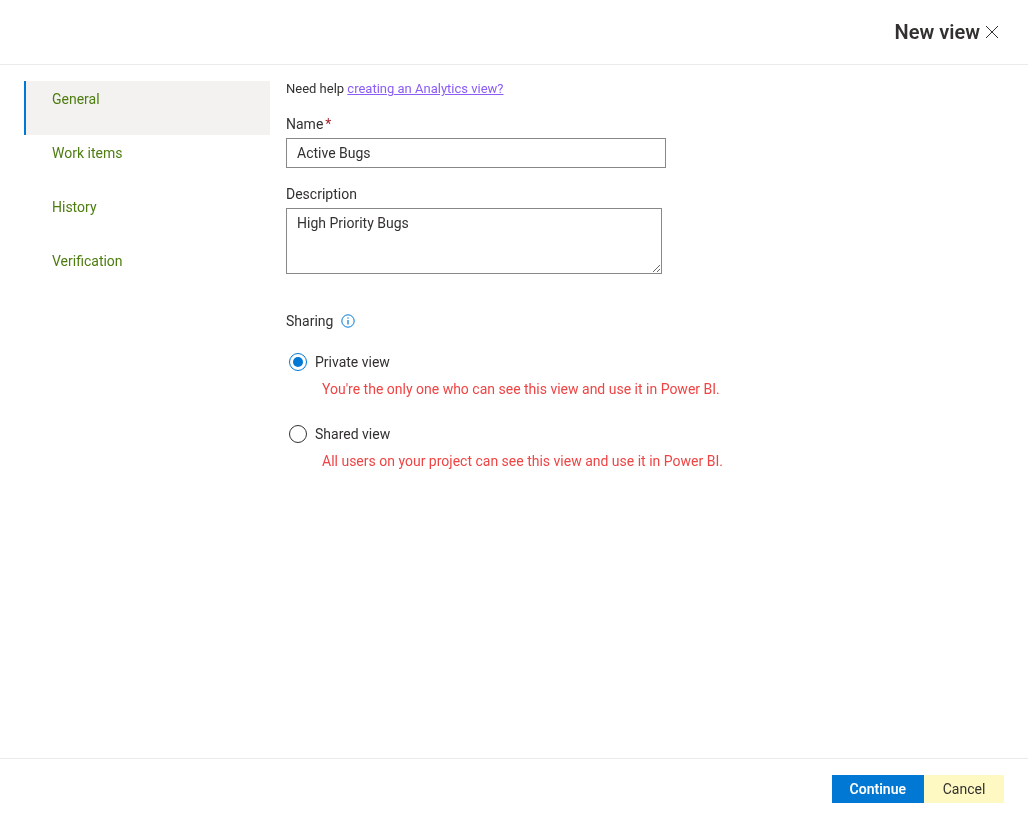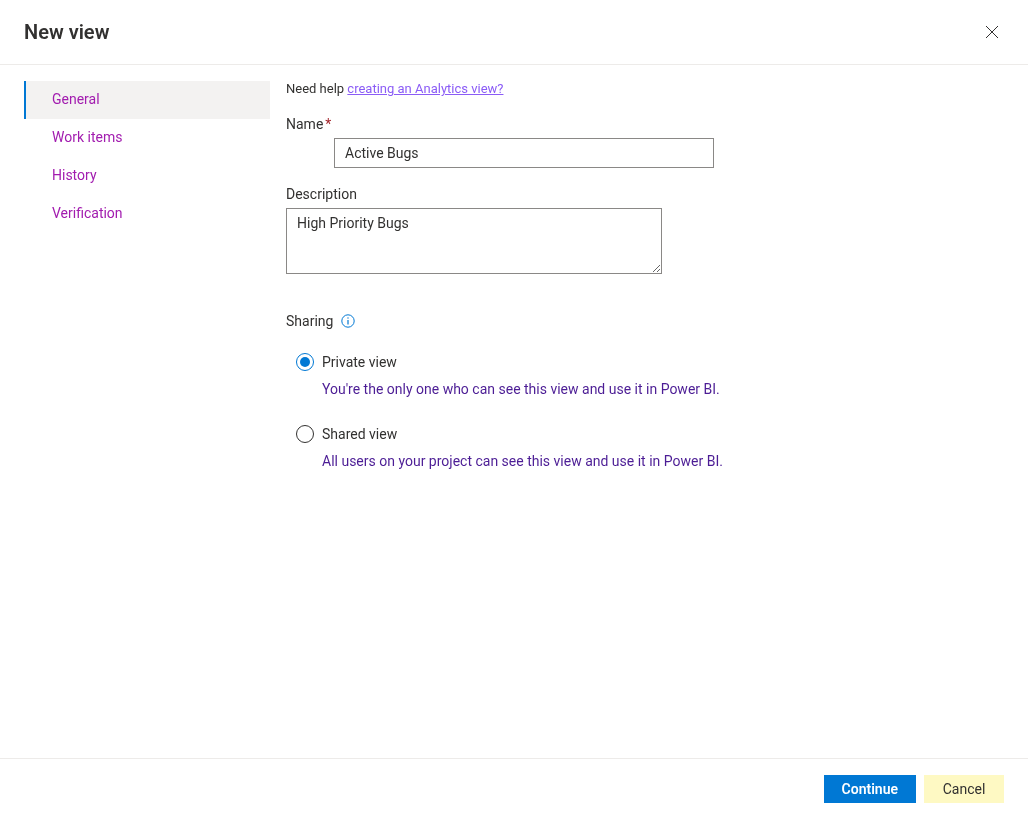--- a/index.html
+++ b/index.html
@@ -11,21 +11,21 @@
       font-family: "Segoe UI", -apple-system, BlinkMacSystemFont, Roboto, sans-serif;
       font-size: 14px;
       color: #323130;
       background: #fff;
       width: 1028px;
       height: 819px;
       position: relative;
     }
     .header {
       display: flex;
-      justify-content: space-between;
+      justify-content: flex-end;
       align-items: center;
       padding: 20px 24px 20px 24px;
       border-bottom: 1px solid #edebe9;
     }
     .header-title {
       font-size: 20px;
       font-weight: 600;
       color: #323130;
     }
     .close-btn {
@@ -45,24 +45,24 @@
     }
     .body {
       display: flex;
       padding-top: 16px;
     }
     .sidebar {
       width: 270px;
       padding-left: 24px;
     }
     .sidebar-item {
-      padding: 10px 16px 12px 28px;
-      cursor: pointer;
-      font-size: 14px;
-      color: #a21caf;
+      padding: 10px 16px 28px 28px;
+      cursor: pointer;
+      font-size: 14px;
+      color: #4d7c0f;
       position: relative;
     }
     .sidebar-item.active {
       background: #f3f2f1;
     }
     .sidebar-item.active::before {
       content: "";
       position: absolute;
       left: 0;
       top: 0;
@@ -104,21 +104,20 @@
       margin-left: 2px;
     }
     .text-input {
       width: 380px;
       padding: 6px 10px;
       border: 1px solid #8a8886;
       font-size: 14px;
       font-family: inherit;
       color: #323130;
       background: #fff;
-      margin-left: 48px;
     }
     .textarea-input {
       width: 376px;
       height: 66px;
       padding: 6px 10px;
       border: 1px solid #8a8886;
       font-size: 14px;
       font-family: inherit;
       color: #323130;
       background: #fff;
@@ -138,21 +137,21 @@
       align-items: center;
       justify-content: center;
     }
     .radio-group {
       margin-bottom: 28px;
     }
     .radio-row {
       display: flex;
       align-items: center;
       gap: 8px;
-      margin-left: 10px;
+      margin-left: 3px;
       margin-bottom: 10px;
     }
     .radio-btn {
       width: 18px;
       height: 18px;
       border: 1px solid #323130;
       border-radius: 50%;
       cursor: pointer;
       display: flex;
       align-items: center;
@@ -169,32 +168,31 @@
       border-radius: 50%;
       background: #0078d4;
     }
     .radio-label {
       font-size: 14px;
       color: #323130;
       cursor: pointer;
     }
     .radio-desc {
       font-size: 14px;
-      color: #4c1d95;
+      color: #ef4444;
       margin-left: 36px;
       margin-top: 0;
     }
     .footer {
       position: absolute;
       bottom: 0;
       left: 0;
       right: 0;
       display: flex;
       justify-content: flex-end;
-      gap: 8px;
       padding: 16px 24px;
       border-top: 1px solid #edebe9;
       align-items: flex-end;
     }
     .btn {
       padding: 6px 18px;
       font-size: 14px;
       font-family: inherit;
       border: none;
       cursor: pointer;

